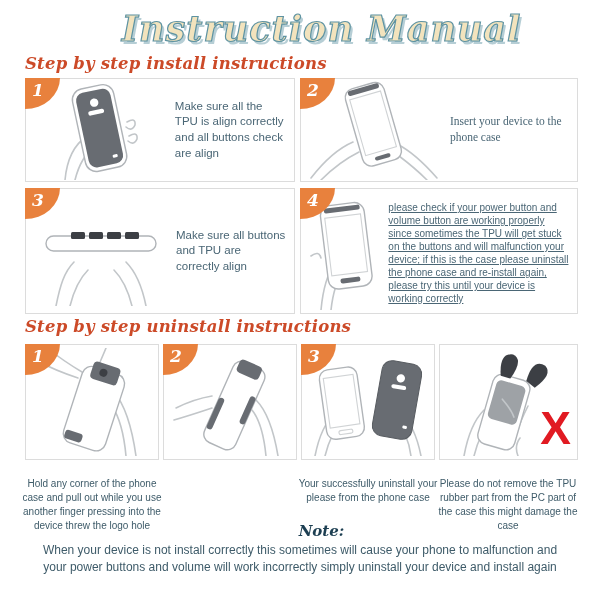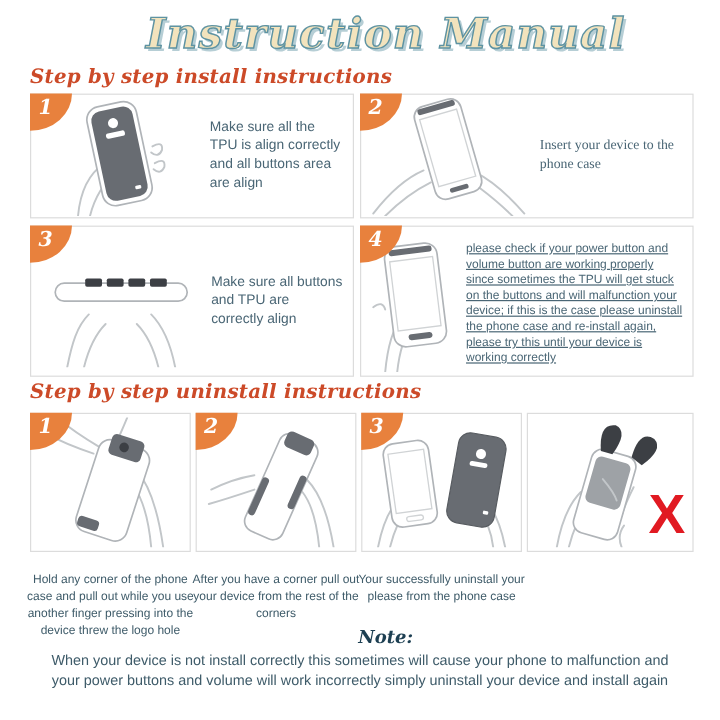--- a/index.html
+++ b/index.html
@@ -90,21 +90,21 @@
           <path class="hand" d="M94,56 q9,-5 8,3 q-3,7 -9,2"></path>
           <g transform="rotate(-12 65 50)">
             <rect class="shell" x="44" y="6" width="42" height="84" rx="11"></rect>
             <rect class="dark" x="47.5" y="10" width="35" height="76" rx="8"></rect>
             <circle class="lite" cx="65" cy="22" r="4.2"></circle>
             <rect class="lite" x="57" y="29.5" width="16" height="4.5" rx="2"></rect>
             <rect class="lite" x="72" y="77" width="5" height="3" rx="1"></rect>
           </g>
         </svg>
       </div>
-      <div class="step-text">Make sure all the TPU is align correctly and all buttons area are align</div>
+      <div class="step-text">Make sure all the TPU is align correctly and all buttons check are align</div>
     </div>
   </div>
 
   <div class="panel" id="p2">
     <div class="badge">2</div>
     <div class="p-flex">
       <div class="art">
         <svg width="140" height="100" viewBox="0 0 140 100">
           <path class="hand" d="M6,98 C20,80 34,68 48,62"></path>
           <path class="hand" d="M16,100 C28,88 42,78 54,72"></path>
@@ -240,19 +240,19 @@
           <path class="darker" d="M48,30 q-8,-22 6,-24 q12,2 4,24 z"></path>
           <path class="darker" d="M74,28 q0,-24 14,-20 q10,6 -4,24 z"></path>
           <path class="hand" d="M56,52 C62,56 68,60 72,66"></path>
         </g>
       </svg>
     </div>
     <span class="red-x">X</span>
   </div>
 
   <div class="caption" id="c1">Hold any corner of the phone case and pull out while you use another finger pressing into the device threw the logo hole</div>
-  <div class="caption" id="c2">After you have a corner pull out your device from the rest of the corners</div>
   <div class="caption" id="c3">Your successfully uninstall your please from the phone case</div>
+  <div class="caption" id="c4">Please do not remove the TPU rubber part from the PC part of the case this might damage the case</div>
 
   <div class="note-label">Note:</div>
   <div class="note-text">When your device is not install correctly this sometimes will cause your phone to malfunction and your power buttons and volume will work incorrectly simply uninstall your device and install again</div>
 
 </div>
 
 </body></html>

